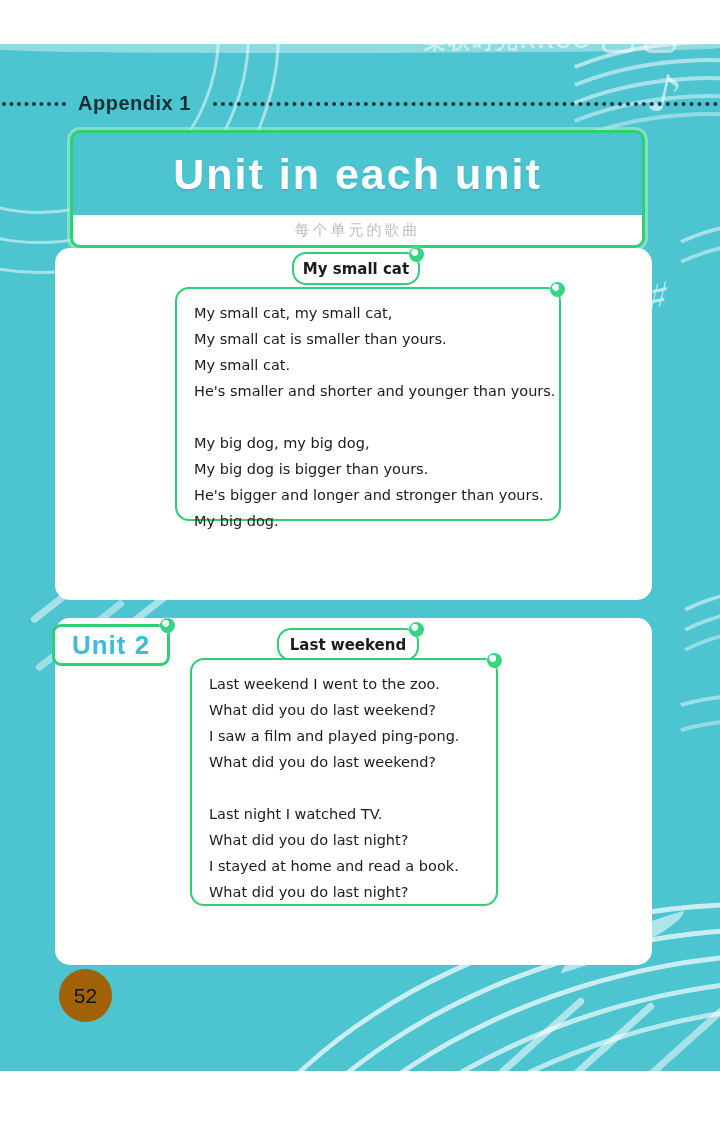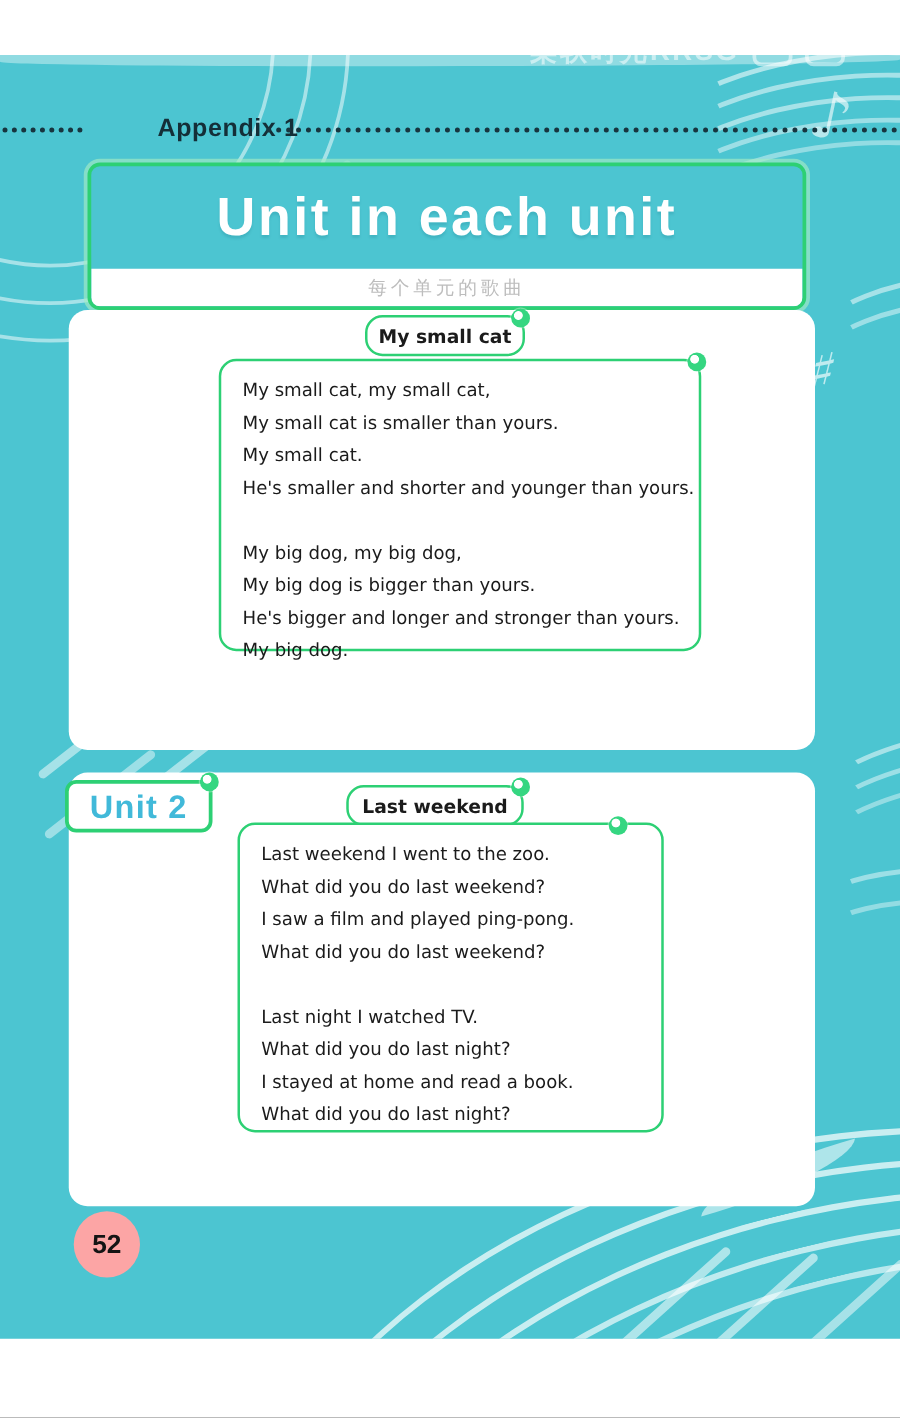--- a/index.html
+++ b/index.html
@@ -31,21 +31,21 @@
   .tv { width: 32px; height: 23px; border: 3px solid rgba(255,255,255,.6); border-radius: 7px; position: relative; }
   .tv::before, .tv::after { content:""; position:absolute; width:3px; height:8px; background:rgba(255,255,255,.6); top:-9px; }
   .tv::before { left: 6px; transform: rotate(-25deg); }
   .tv::after  { right: 6px; transform: rotate(25deg); }
 
   
   .appendix-row { position: absolute; left: 0; top: 48px; width: 720px; height: 26px; }
   .dotline { position: absolute; top: 10px; border-top: 4px dotted #17353f; }
   .dot-l { left: 2px; width: 64px; }
   .dot-r { left: 213px; width: 505px; }
-  .appendix-label { position: absolute; left: 78px; top: 0; font-size: 20px; font-weight: bold; color: #142f38; letter-spacing: .5px; margin-left: 48px; }
+  .appendix-label { position: absolute; left: 78px; top: 0; font-size: 20px; font-weight: bold; color: #142f38; letter-spacing: .5px; }
 
   
   .banner { position: absolute; left: 70px; top: 86px; width: 575px; height: 118px;
     border: 3px solid #2dd074; border-radius: 10px;
     box-shadow: 0 0 0 3px rgba(165,235,195,.65);
     display: flex; flex-direction: column; overflow: hidden; background: #4cc5d1; }
   .banner-title { flex: 1; display: flex; align-items: center; justify-content: center;
     color: #fff; font-size: 43px; font-weight: bold; letter-spacing: 2px;
     text-shadow: 0 2px 2px rgba(0,90,110,.15); position: relative; z-index: 2; }
   .banner-sub { height: 30px; background: #fff; display: flex; align-items: center; justify-content: center;
@@ -67,32 +67,32 @@
     border: 2.5px solid #2dd074; border-radius: 14px;
     display: flex; align-items: center; justify-content: center;
     color: #1b1b1b; font-size: 15px; font-weight: bold; font-family: "DejaVu Sans", sans-serif; }
   .st-1 { left: 292px; top: 208px; width: 128px; }
   .st-2 { left: 277px; top: 584px; width: 142px; }
 
   .lyrics-box { position: absolute; background: #fff; border: 2.5px solid #2dd074; border-radius: 14px;
     padding: 11px 17px; color: #1b1b1b; font-size: 14.5px;
     font-family: "DejaVu Sans", sans-serif; white-space: nowrap; }
   .lb-1 { left: 175px; top: 243px; width: 386px; height: 234px; }
-  .lb-2 { left: 190px; top: 614px; width: 341px; height: 248px; }
+  .lb-2 { left: 190px; top: 614px; width: 308px; height: 248px; }
   .lyric-line { line-height: 26px; }
   .stanza-gap { height: 26px; }
 
   .handle { position: absolute; width: 15px; height: 15px; border-radius: 50%;
     background: radial-gradient(circle at 38% 36%, #ffffff 0 3.2px, #35d681 3.8px);
     box-shadow: 0 0 0 1px rgba(255,255,255,.35); z-index: 5; }
 
   
   .page-num { position: absolute; left: 59px; top: 925px; width: 53px; height: 53px;
-    background: #fca5a5; border-radius: 50%; display: flex; align-items: center; justify-content: center;
-    color: #141414; font-size: 21px; font-weight: bold; }
+    background: #a16207; border-radius: 50%; display: flex; align-items: center; justify-content: center;
+    color: #141414; font-size: 21px; font-weight: normal; }
 </style>
 </head>
 <body>
 
 <div class="page">
 
   <div class="teal">
     <div class="teal-topwave"></div>
 
     <div class="circ" style="left:-200px; top:-250px; width:480px; height:480px;"></div>

